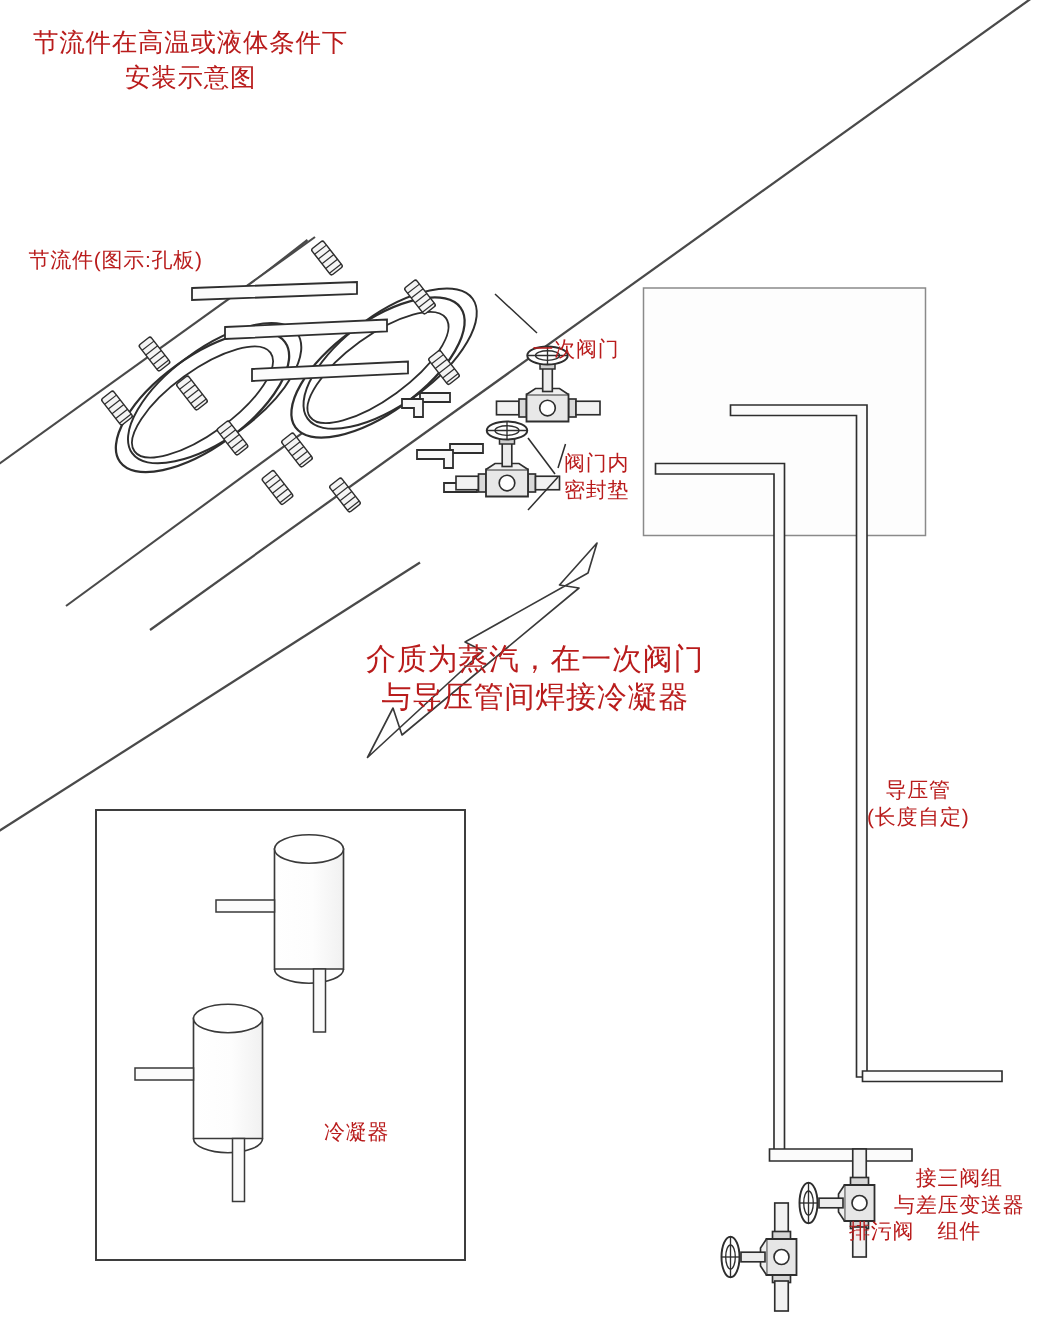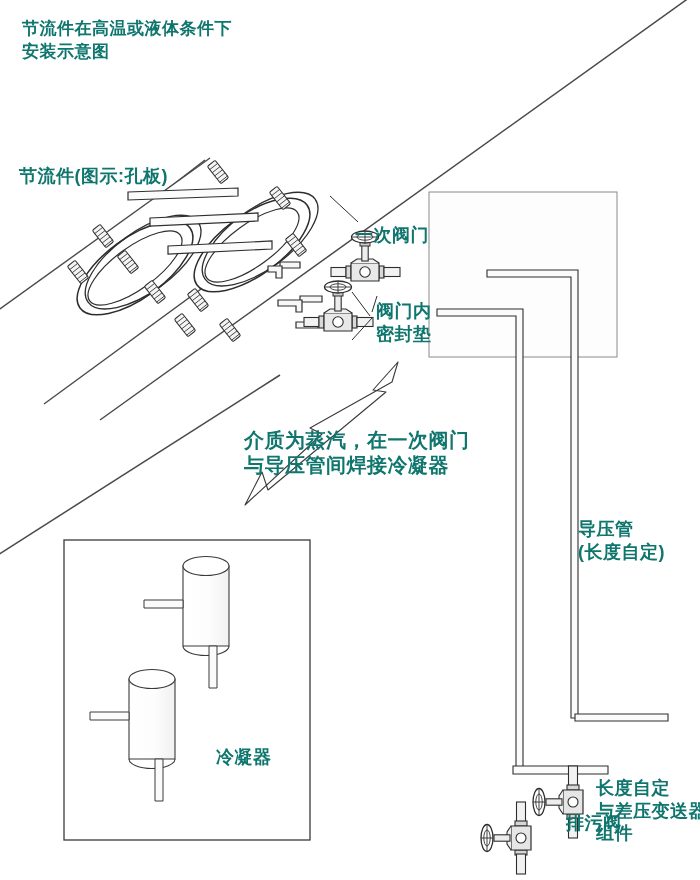--- a/index.html
+++ b/index.html
@@ -19,32 +19,33 @@
   }
   #canvas svg.layer {
     position: absolute;
     left: 0;
     top: 0;
     width: 700px;
     height: 880px;
   }
   .txt {
     position: absolute;
-    color: #0f766e;
-    font-weight: bold;
+    color: #b91c1c;
+    font-weight: normal;
     white-space: pre;
     line-height: 1.25;
     letter-spacing: 0.5px;
+    text-align: center;
   }
   .title {
     font-size: 17px;
     line-height: 1.35;
   }
   .lbl {
-    font-size: 18px;
+    font-size: 14px;
   }
   .note {
     font-size: 20px;
   }
   .boxnote {
     font-size: 14.5px;
     line-height: 1.3;
   }
 </style>
 </head>
@@ -247,19 +248,19 @@
 
 
   <div class="txt note" style="left:244px; top:428px;">介质为蒸汽，在一次阀门
 与导压管间焊接冷凝器</div>
 
   <div class="txt lbl" style="left:578px; top:518px;">导压管
 (长度自定)</div>
 
   <div class="txt lbl" style="left:216px; top:746px;">冷凝器</div>
 
-  <div class="txt lbl" style="left:596px; top:777px;">长度自定
+  <div class="txt lbl" style="left:596px; top:777px;">接三阀组
 与差压变送器
 组件</div>
 
   <div class="txt lbl" style="left:566px; top:812px;">排污阀</div>
 
 </div>
 
 </body></html>

